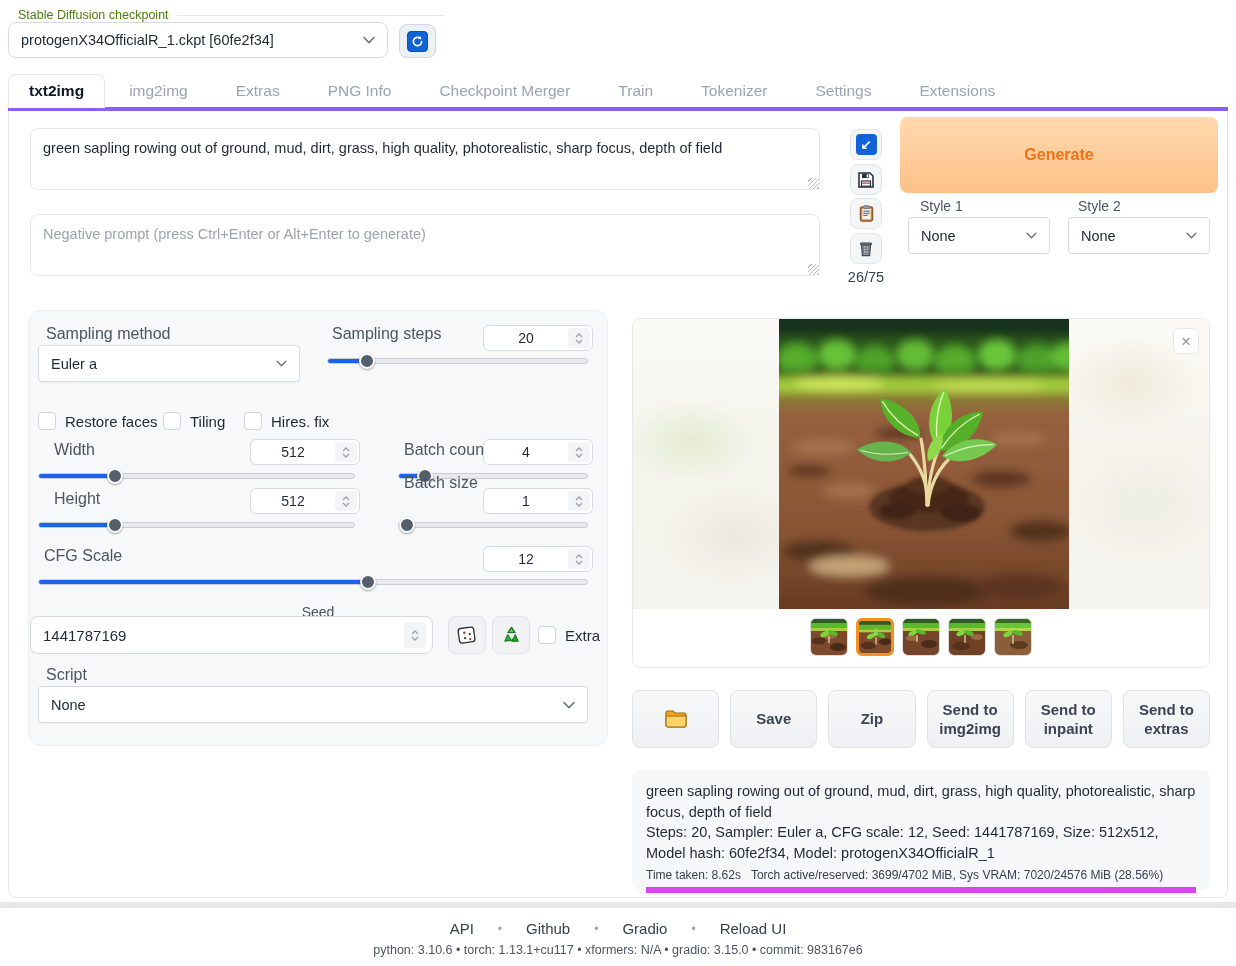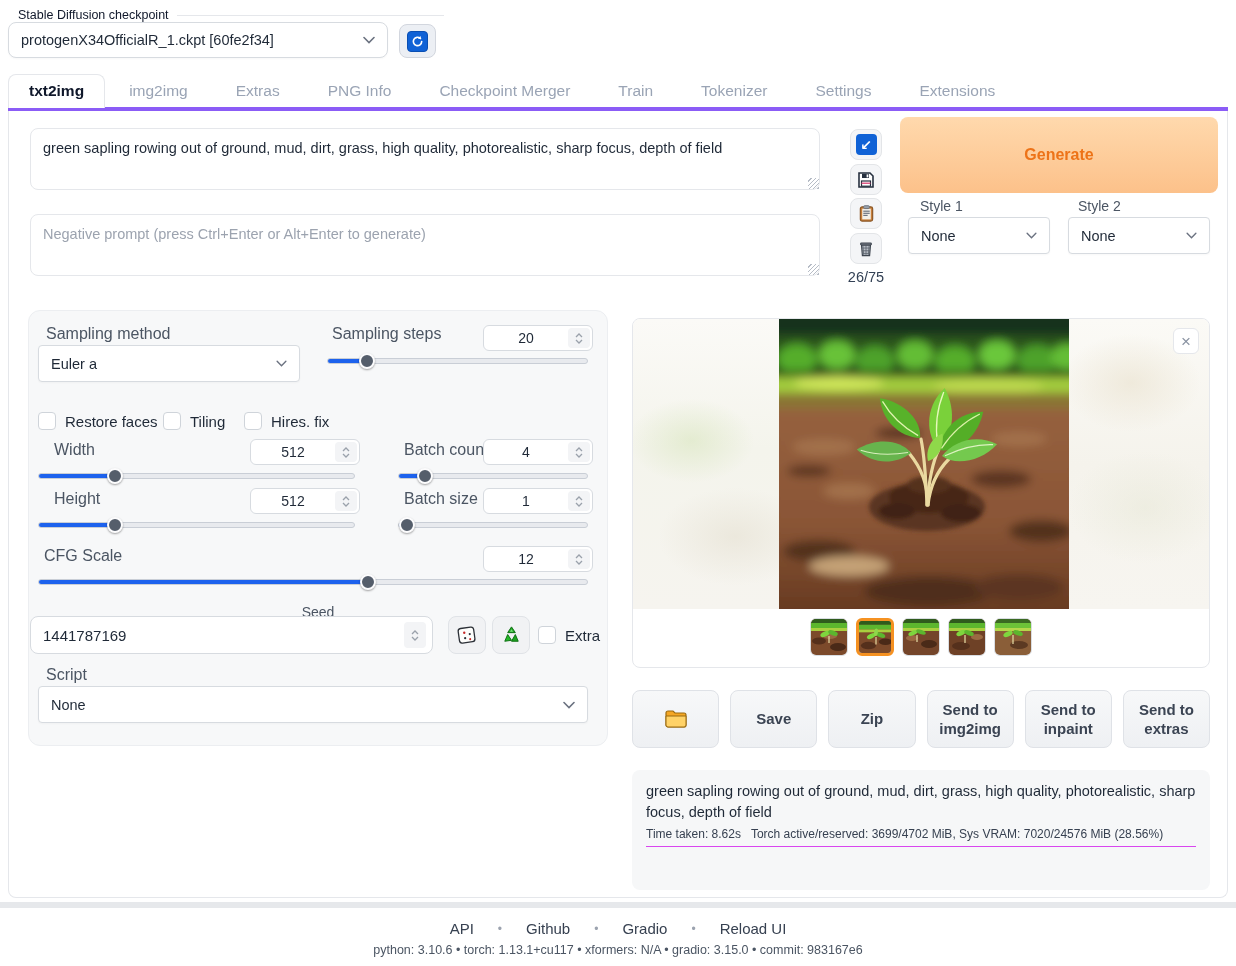--- a/index.html
+++ b/index.html
@@ -2,21 +2,21 @@
 <html><head>
 <meta charset="utf-8">
 <style>
   * { margin:0; padding:0; box-sizing:border-box; }
   html,body { background:#ffffff; }
   body { font-family:"Liberation Sans","DejaVu Sans",sans-serif; color:#111827; }
   .page { position:relative; width:1236px; height:966px; background:#fff; overflow:hidden; }
 
   
   .ckpt-label-row { position:absolute; left:18px; top:8px; width:426px; display:flex; align-items:center; gap:8px; }
-  .ckpt-label-row .lbl { font-size:12.5px; color:#0f172a; white-space:nowrap; }
+  .ckpt-label-row .lbl { font-size:12.5px; color:#4d7c0f; white-space:nowrap; }
   .ckpt-label-row .line { flex:1; border-top:1px solid #e5e7eb; }
   .ckpt-select { position:absolute; left:8px; top:22px; width:380px; height:36px; background:#fff;
     border:1px solid #d7dbe0; border-radius:8px; display:flex; align-items:center; padding:0 12px;
     font-size:14.5px; color:#1f2937; box-shadow:0 1px 2px rgba(0,0,0,.03); }
   .ckpt-select .val { flex:1; }
   .refresh-btn { position:absolute; left:399px; top:24px; width:37px; height:34px; background:#eceff4;
     border:1px solid #d2d6de; border-radius:8px; display:flex; align-items:center; justify-content:center; }
   .refresh-chip { width:21px; height:21px; background:#1062d6; border:1px solid #0a4fb3; border-radius:4px;
     display:flex; align-items:center; justify-content:center; }
 
@@ -108,21 +108,21 @@
   
   .out-buttons { position:absolute; left:632px; top:690px; width:578px; display:flex; gap:11px; }
   .obtn { flex:1; height:58px; background:linear-gradient(180deg,#f7f8f9,#eef0f3); border:1px solid #dfe2e7;
     border-radius:8px; font-family:inherit; font-size:15px; font-weight:700; color:#3b4453;
     display:flex; align-items:center; justify-content:center; text-align:center; line-height:1.3; padding:0 4px; }
 
   
   .info-panel { position:absolute; left:632px; top:770px; width:578px; height:120px; background:#f6f7f8;
     border-radius:8px; padding:11px 14px 0; }
   .info-prompt, .info-params { font-size:14.5px; color:#1f2937; line-height:1.42; }
-  .info-time { margin-top:5px; font-size:12px; color:#374151; padding-bottom:5px; border-bottom:1px solid #d946ef; }
+  .info-time { margin-top:5px; font-size:12px; color:#374151; padding-bottom:5px; border-bottom:6px solid #d946ef; }
   .info-time .t1 { margin-right:10px; }
 
   
   .footer-links { position:absolute; left:0; top:920px; width:1236px; display:flex; justify-content:center;
     align-items:center; gap:24px; font-size:15px; color:#374151; }
   .footer-links .dot { color:#9ca3af; font-size:12px; }
   .footer-vers { position:absolute; left:0; top:943px; width:1236px; text-align:center; font-size:12.5px; color:#4b5563; }
 
   svg { display:block; }
 </style>
@@ -301,21 +301,21 @@
         <svg width="8" height="5" viewBox="0 0 8 5">
           <path d="M1 1 L4 4 L7 1" fill="none" stroke="#9aa1ab" stroke-width="1.3"></path>
         </svg>
       </span>
   </div>
   <div class="slider" style="left:38px; top:522px; width:317px;">
     <div class="fill" style="width:24%;"></div>
       <div class="thumb" style="left:24%;"></div>
   </div>
 
-  <div class="flabel" style="left:404px; top:490px;">Batch size</div>
+  <div class="flabel" style="left:404px; top:474px;">Batch size</div>
   <div class="num-input" style="left:483px; top:488px; width:110px;">
     <input value="1" style="">
     <span class="spin">
         <svg width="8" height="5" viewBox="0 0 8 5">
           <path d="M1 4 L4 1 L7 4" fill="none" stroke="#9aa1ab" stroke-width="1.3"></path>
         </svg>
         <svg width="8" height="5" viewBox="0 0 8 5">
           <path d="M1 1 L4 4 L7 1" fill="none" stroke="#9aa1ab" stroke-width="1.3"></path>
         </svg>
       </span>
@@ -562,20 +562,21 @@
     </button>
     <button class="obtn">Save</button>
     <button class="obtn">Zip</button>
     <button class="obtn">Send to img2img</button>
     <button class="obtn">Send to inpaint</button>
     <button class="obtn">Send to extras</button>
   </div>
 
   <div class="info-panel">
     <div class="info-prompt">green sapling rowing out of ground, mud, dirt, grass, high quality, photorealistic, sharp focus, depth of field</div>
+    <div class="info-params">Steps: 20, Sampler: Euler a, CFG scale: 12, Seed: 1441787169, Size: 512x512, Model hash: 60fe2f34, Model: protogenX34OfficialR_1</div>
     <div class="info-time">
       <span class="t1">Time taken: 8.62s</span><span>Torch active/reserved: 3699/4702 MiB, Sys VRAM: 7020/24576 MiB (28.56%)</span>
     </div>
   </div>
 
   <div class="footer-links">
     <span>API</span>
     <span class="dot">•</span>
     <span>Github</span>
     <span class="dot">•</span>

